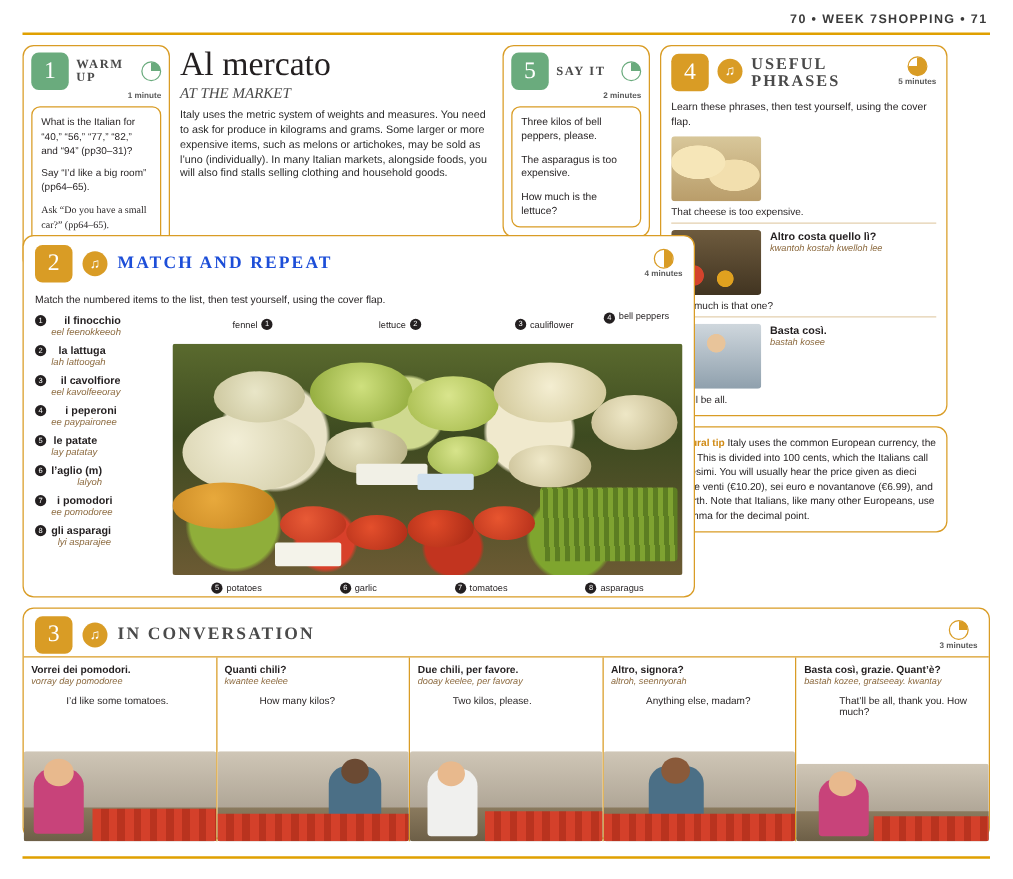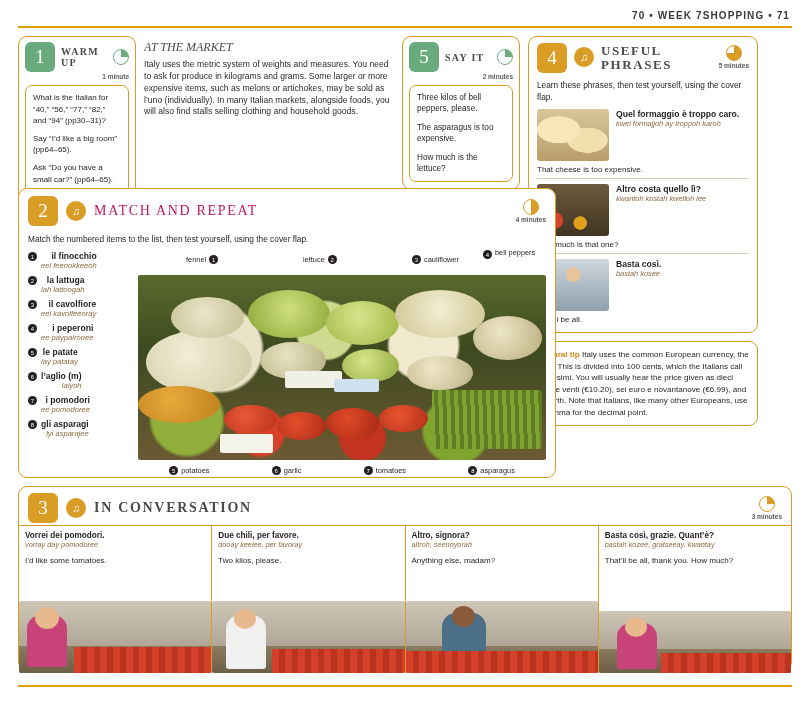--- a/index.html
+++ b/index.html
@@ -40,21 +40,21 @@
   .pie-orange-75 { background: conic-gradient(#d99c25 0 75%, #fff 0 100%); }
   .timertext { font-size:6.5px; font-weight:bold; color:#5a5a5a; white-space:nowrap;}
 
   .headword { font-family:"Liberation Serif", serif; font-size:27px; color:#231f20; line-height:1; }
   .subhead { font-family:"Liberation Serif", serif; font-style:italic; font-size:12px; color:#4a4a4a; margin-top:2px; }
   .bodytext { font-size:8.6px; line-height:1.38; color:#2b2b2b; }
 
   
   .warmup-box { border:1.4px solid #d99c25; border-radius:7px; padding:6px 7px; font-size:8px; line-height:1.45;}
   .warmup-box p { margin-bottom:6px; }
-  .warmup-box p:last-child { margin-bottom:16px; }
+  .warmup-box p:last-child { margin-bottom:16px;font-family:Liberation Serif, serif; }
 
   
   .sayit-box { border:1.4px solid #d99c25; border-radius:7px; padding:6px 7px; font-size:8.2px; line-height:1.4;}
   .sayit-box p { margin-bottom:7px; }
   .sayit-box p:last-child { margin-bottom:0; }
 
   
   .vocab-item { display:flex; gap:4px; margin-bottom:5px; }
   .bullet { width:9px;height:9px;border-radius:50%;background:#231f20;color:#fff;font-size:6px;display:flex;align-items:center;justify-content:center;flex:0 0 9px;margin-top:1px;}
   .vword { font-weight:bold; font-size:8.6px; }
@@ -75,21 +75,21 @@
   
   .tip { border:1.6px solid #d99c25; border-radius:9px; padding:7px 8px; font-size:8.1px; line-height:1.42; }
   .tip b.title { color:#d08a14; }
 
   
   .convo { display:flex; }
   .convo-col { flex:1; border-right:1.2px solid #d99c25; padding:5px 6px 0 6px; position:relative;}
   .convo-col:last-child { border-right:none; }
   .cit { font-weight:bold; font-size:8.2px; }
   .cpron { font-style:italic; color:#8c6a3f; font-size:7.3px; line-height:1.3;}
-  .ceng { font-size:8px; margin-top:7px; }
+  .ceng { font-size:8px; margin-top:7px;margin-left:28px; }
 
   
   .marketphoto { position:relative; overflow:hidden; border-radius:2px;
      background:
        radial-gradient(circle at 12% 78%, #8fae3a 0 9%, transparent 10%),
        radial-gradient(circle at 30% 85%, #d8402a 0 7%, transparent 8%),
        radial-gradient(circle at 55% 88%, #c2341f 0 8%, transparent 9%),
        radial-gradient(circle at 78% 84%, #7fa52e 0 9%, transparent 10%),
        radial-gradient(circle at 20% 40%, #e9e3c8 0 12%, transparent 13%),
        radial-gradient(circle at 46% 30%, #cfd98f 0 11%, transparent 12%),
@@ -142,20 +142,21 @@
         <div style="text-align:right;margin:1px 0 5px 0;" class="timertext">1 minute</div>
         <div class="warmup-box">
           <p>What is the Italian for “40,” “56,” “77,” “82,” and “94” (pp30–31)?</p>
           <p>Say “I’d like a big room” (pp64–65).</p>
           <p>Ask “Do you have a small car?” (pp64–65).</p>
         </div>
       </div>
     </div>
 
     <div style="width:250px;padding-top:2px;">
+      <div class="headword">Al mercato</div>
       <div class="subhead">AT THE MARKET</div>
       <div class="bodytext" style="margin-top:4px;">Italy uses the metric system of weights and measures. You need to ask for produce in kilograms and grams. Some larger or more expensive items, such as melons or artichokes, may be sold as l’uno (individually). In many Italian markets, alongside foods, you will also find stalls selling clothing and household goods.</div>
     </div>
 
     <div style="width:118px;">
       <div class="panel" style="padding:5px 6px 7px 6px;">
         <div style="display:flex;align-items:center;gap:6px;">
           <div class="numbox num-green">5</div>
           <div style="flex:1;">
             <div style="font-family:'Liberation Serif',serif;letter-spacing:1.3px;font-size:10px;color:#4a4a4a;font-weight:bold;">SAY IT</div>
@@ -183,24 +184,20 @@
           <div class="timer" style="margin-top:2px;">
             <div class="pie pie-orange-75"></div>
             <div class="timertext">5 minutes</div>
           </div>
         </div>
 
         <div style="font-size:8.3px;margin:7px 0 6px 0;line-height:1.4;">Learn these phrases, then test yourself, using the cover flap.</div>
 
         <div class="pcard">
           <div class="pthumb foodthumb-cheese"></div>
-          <div style="flex:1;">
-            <div class="pit">Quel formaggio è troppo caro.</div>
-            <div class="ppron">kwel formajjoh ay troppoh karoh</div>
-          </div>
         </div>
         <div class="peng">That cheese is too expensive.</div>
         <div class="pdivider"></div>
 
         <div class="pcard">
           <div class="pthumb foodthumb-market"></div>
           <div style="flex:1;">
             <div class="pit">Altro costa quello lì?</div>
             <div class="ppron">kwantoh kostah kwelloh lee</div>
           </div>
@@ -222,21 +219,21 @@
         <b class="title">Cultural tip</b>
         <span>Italy uses the common European currency, the euro. This is divided into 100 cents, which the Italians call centesimi. You will usually hear the price given as dieci euro e venti (€10.20), sei euro e novantanove (€6.99), and so forth. Note that Italians, like many other Europeans, use a comma for the decimal point.</span>
       </div>
     </div>
   </div>
 
   <div class="panel" style="position:absolute; left:18px; top:188px; width:538px; height:290px; padding:7px 9px;">
     <div style="display:flex;align-items:center;gap:8px;">
       <div class="numbox num-orange">2</div>
       <div class="speaker">♫</div>
-      <div class="title" style="font-family:'Liberation Serif',serif;letter-spacing:1.7px;font-size:14px;color:#be185d;font-weight:normal;">MATCH AND REPEAT</div>
+      <div class="title" style="font-family:'Liberation Serif',serif;letter-spacing:1.7px;font-size:14px;color:#1d4ed8;font-weight:bold;">MATCH AND REPEAT</div>
       <div style="flex:1;"></div>
       <div class="timer">
         <div class="pie pie-orange-50"></div>
         <div class="timertext">4 minutes</div>
       </div>
     </div>
 
     <div style="font-size:8.3px;margin:8px 0 7px 0;">Match the numbered items to the list, then test yourself, using the cover flap.</div>
 
     <div style="display:flex;gap:8px;">
@@ -384,20 +381,32 @@
         <div class="ceng">I’d like some tomatoes.</div>
         <div class="scene" style="position:absolute;left:0;right:0;bottom:0;height:72px;">
           <div class="sky"></div>
             <div class="ground"></div>
           <div class="person" style="left:8px;bottom:6px;width:40px;height:52px;background:#c8437a;border-radius:14px 14px 3px 3px;"></div>
           <div class="person" style="left:16px;bottom:44px;width:24px;height:22px;background:#e8b98d;border-radius:50%;"></div>
           <div class="crate" style="left:55px;right:0;height:26px;"></div>
         </div>
       </div>
 
+      <div class="convo-col">
+        <div class="cit">Quanti chili?</div>
+        <div class="cpron">kwantee keelee</div>
+        <div class="ceng">How many kilos?</div>
+        <div class="scene" style="position:absolute;left:0;right:0;bottom:0;height:72px;">
+          <div class="sky"></div>
+            <div class="ground"></div>
+          <div class="person" style="right:22px;bottom:4px;width:42px;height:56px;background:#4b6f86;border-radius:14px 14px 3px 3px;"></div>
+          <div class="person" style="right:32px;bottom:46px;width:22px;height:20px;background:#6b4a33;border-radius:50%;"></div>
+          <div class="crate" style="left:0;right:0;height:22px;"></div>
+        </div>
+      </div>
 
       <div class="convo-col">
         <div class="cit">Due chili, per favore.</div>
         <div class="cpron">dooay keelee, per favoray</div>
         <div class="ceng">Two kilos, please.</div>
         <div class="scene" style="position:absolute;left:0;right:0;bottom:0;height:72px;">
           <div class="sky"></div>
             <div class="ground"></div>
           <div class="person" style="left:14px;bottom:4px;width:40px;height:54px;background:#f0f0ee;border-radius:14px 14px 3px 3px;"></div>
           <div class="person" style="left:22px;bottom:44px;width:22px;height:20px;background:#e8b98d;border-radius:50%;"></div>

